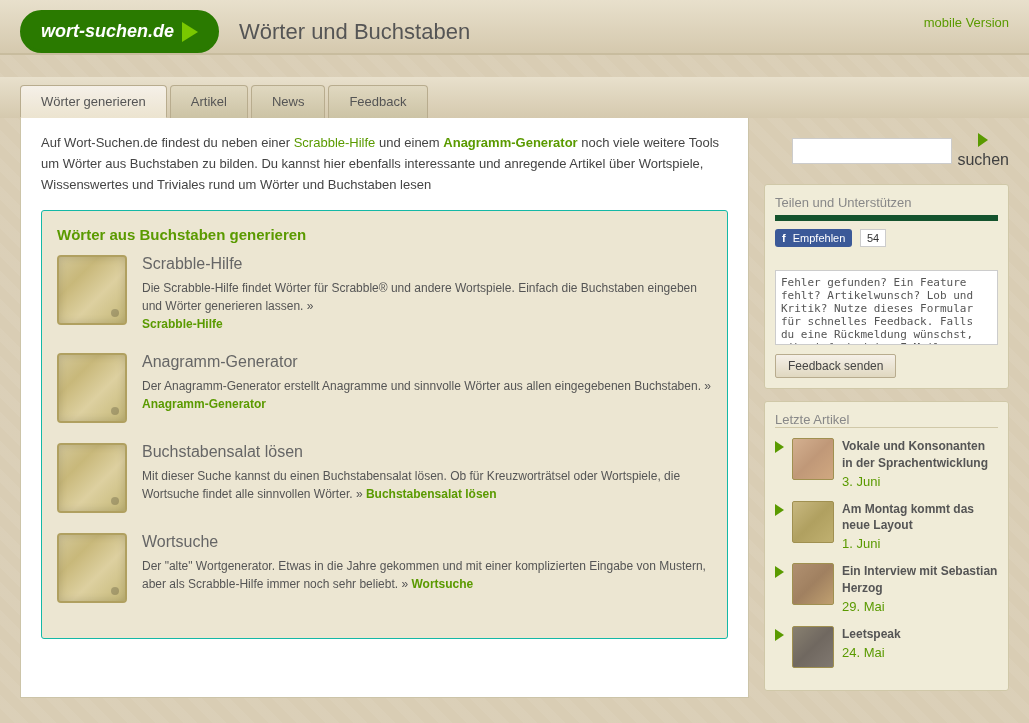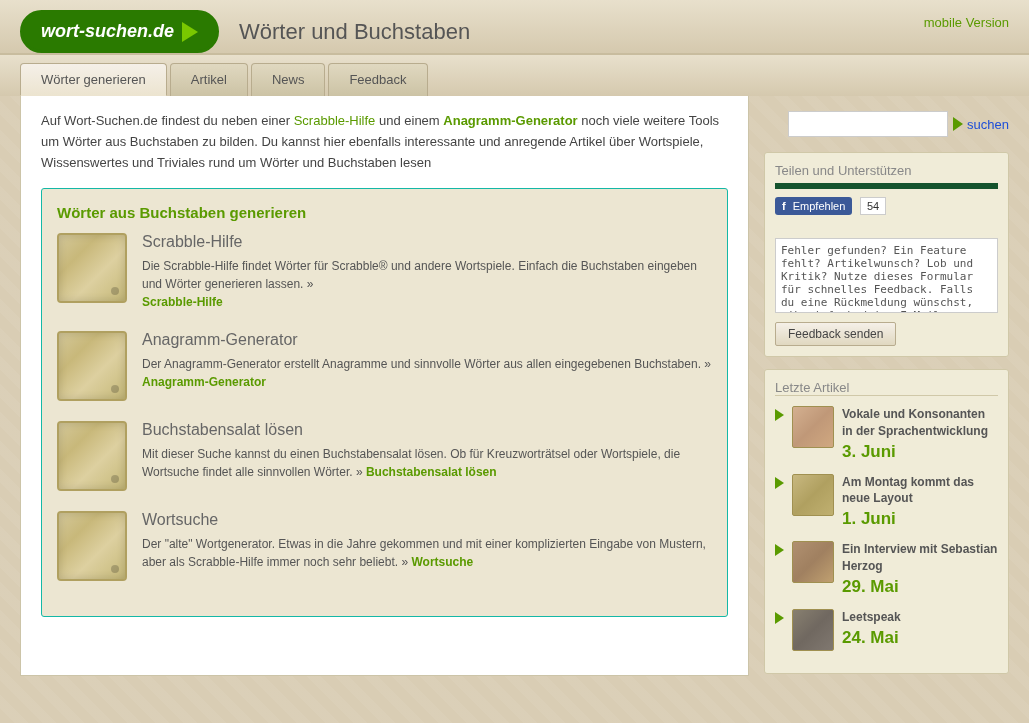--- a/index.html
+++ b/index.html
@@ -64,20 +64,21 @@
       align-self: flex-start;
       padding-top: 5px;
     }
 
     
     #nav-tabs {
       display: flex;
       gap: 0;
       padding: 8px 0 0 20px;
       background: linear-gradient(180deg, #e8e0cc 0%, #d5c9ae 100%);
+      margin-top: 22px;
     }
     .nav-tab {
       padding: 8px 20px;
       background: linear-gradient(180deg, #e0d8c0 0%, #ccc3a5 100%);
       border: 1px solid #b8ac8e;
       border-bottom: none;
       border-radius: 4px 4px 0 0;
       cursor: pointer;
       color: #555;
       font-size: 13px;
@@ -197,22 +198,23 @@
       font-size: 12px;
       background: white;
     }
     #search-button {
       display: flex;
       align-items: center;
       gap: 4px;
       background: none;
       border: none;
       cursor: pointer;
-      color: #1d4ed8;
-      font-size: 13px;
+      color: #404040;
+      font-size: 16px;
+      flex-direction: column;
     }
     #search-arrow {
       width: 0;
       height: 0;
       border-top: 7px solid transparent;
       border-bottom: 7px solid transparent;
       border-left: 10px solid #5a9a00;
     }
 
     
@@ -315,22 +317,21 @@
     }
     .article-info h4 {
       font-size: 12px;
       color: #555;
       font-weight: bold;
       line-height: 1.4;
       margin-bottom: 2px;
     }
     .article-date {
       color: #5a9a00;
-      font-size: 17px;
-      font-weight: bold;
+      font-size: 13px;
     }
   </style>
 </head>
 <body>
 
 <div id="header">
   <div id="logo-area">
     <div id="logo">
       <span id="logo-text">wort-suchen.de</span>
       <div id="logo-arrow"></div>

